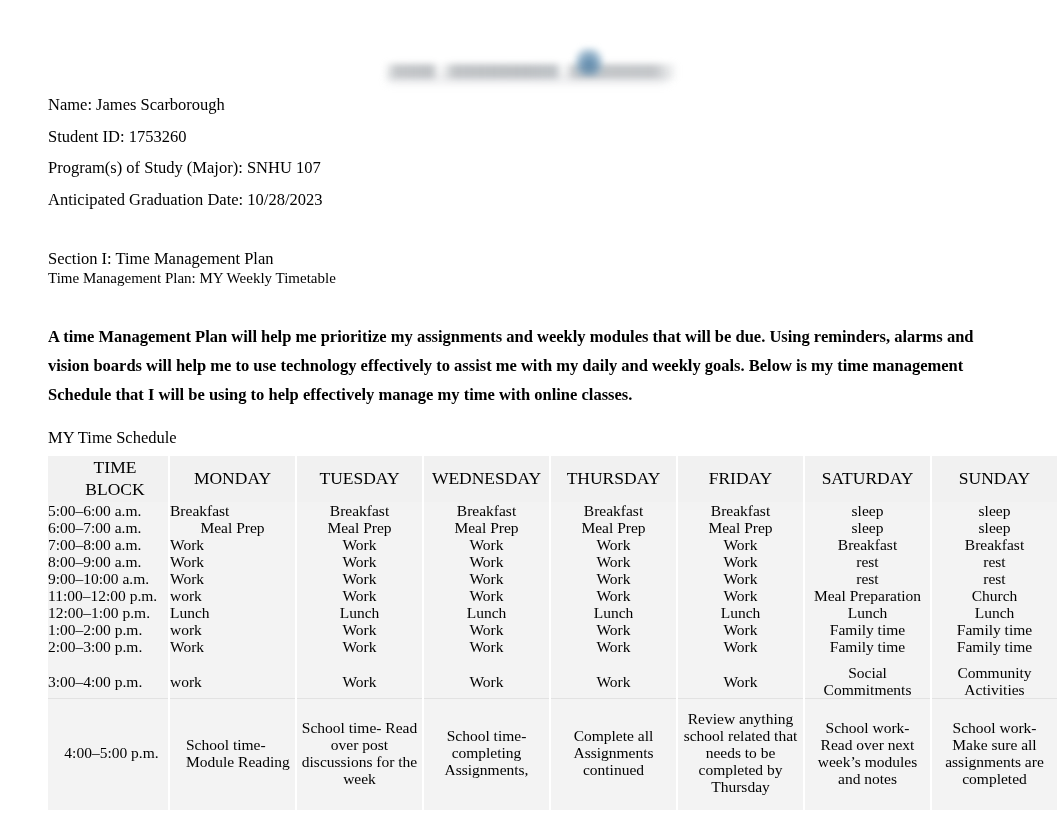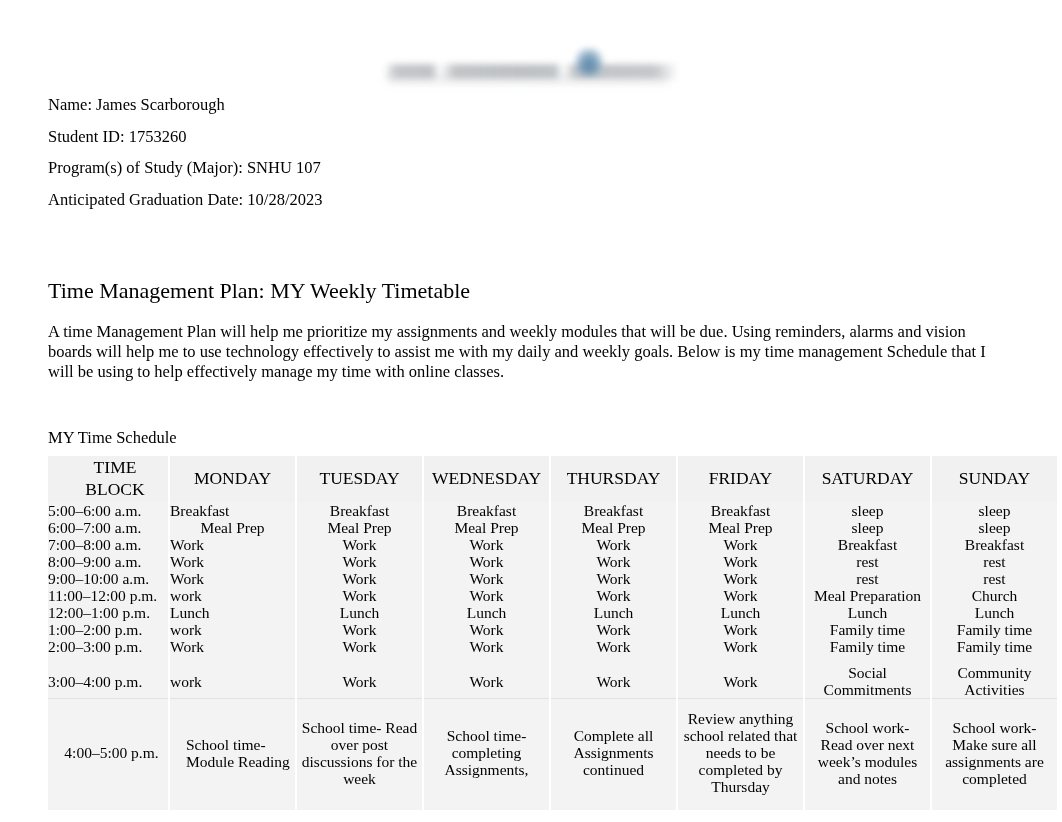--- a/index.html
+++ b/index.html
@@ -94,32 +94,33 @@
   .section-title {
     position: absolute;
     left: 48px;
     top: 248px;
     font-size: 16.5px;
     line-height: 21px;
   }
   .subtitle {
     position: absolute;
     left: 48px;
-    top: 280px;
-    font-size: 22px;
+    top: 268px;
+    font-size: 15px;
     line-height: 21px;
   }
   .paragraph {
     position: absolute;
     left: 48px;
     top: 322px;
     width: 962px;
     font-size: 16.5px;
-    line-height: 20px;
+    line-height: 29px;
     text-align: left;
+    font-weight: bold;
   }
 
   .schedule-label {
     position: absolute;
     left: 48px;
     top: 428px;
     font-size: 16.5px;
     line-height: 20px;
   }
 
@@ -213,20 +214,21 @@
     <div class="logo-shadow"></div>
   </div>
 
   <div class="info-block">
     <div class="info-line">Name: James Scarborough</div>
     <div class="info-line">Student ID: 1753260</div>
     <div class="info-line">Program(s) of Study (Major): SNHU 107</div>
     <div class="info-line">Anticipated Graduation Date: 10/28/2023</div>
   </div>
 
+  <div class="section-title">Section I: Time Management Plan</div>
   <div class="subtitle">Time Management Plan: MY Weekly Timetable</div>
   <div class="paragraph">A time Management Plan will help me prioritize my assignments and weekly modules that will be due. Using reminders, alarms and vision boards will help me to use technology effectively to assist me with my daily and weekly goals. Below is my time management Schedule that I will be using to help effectively manage my time with online classes.</div>
   <div class="schedule-label">MY Time Schedule</div>
 
   <div class="table-wrap">
     <table class="schedule">
       <colgroup>
         <col class="c-time">
           <col class="c-day">
           <col class="c-day">

